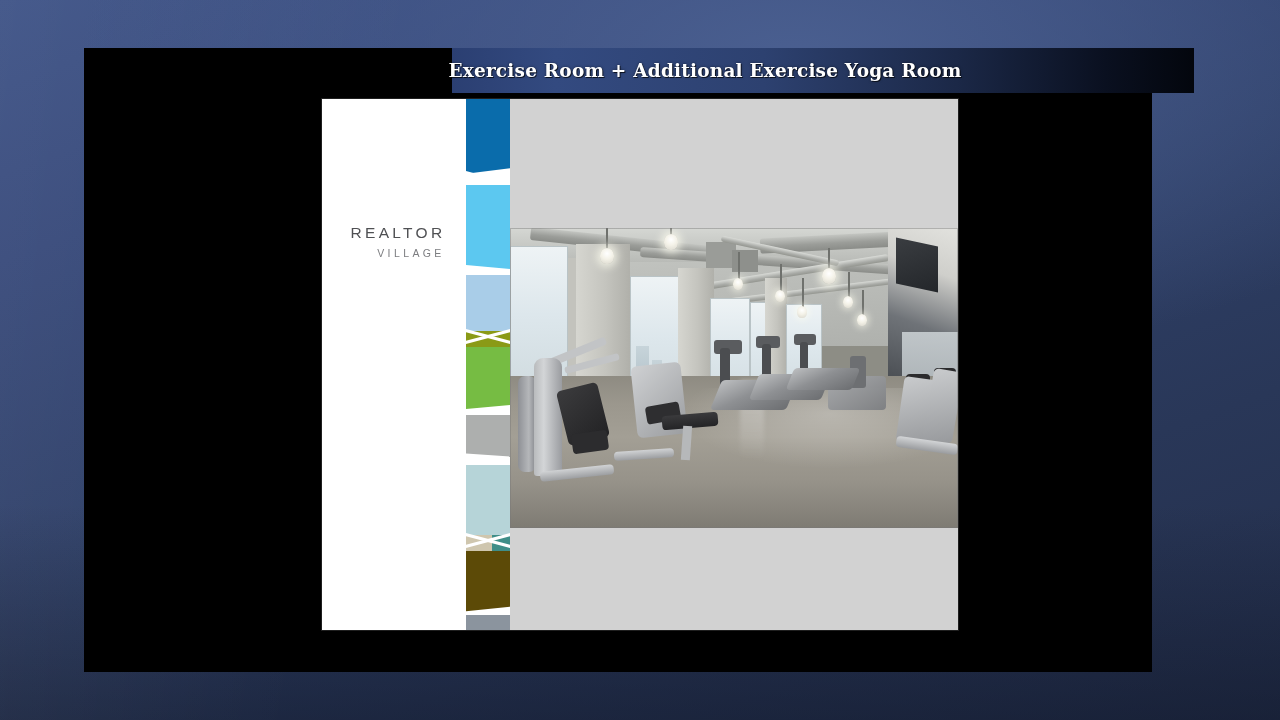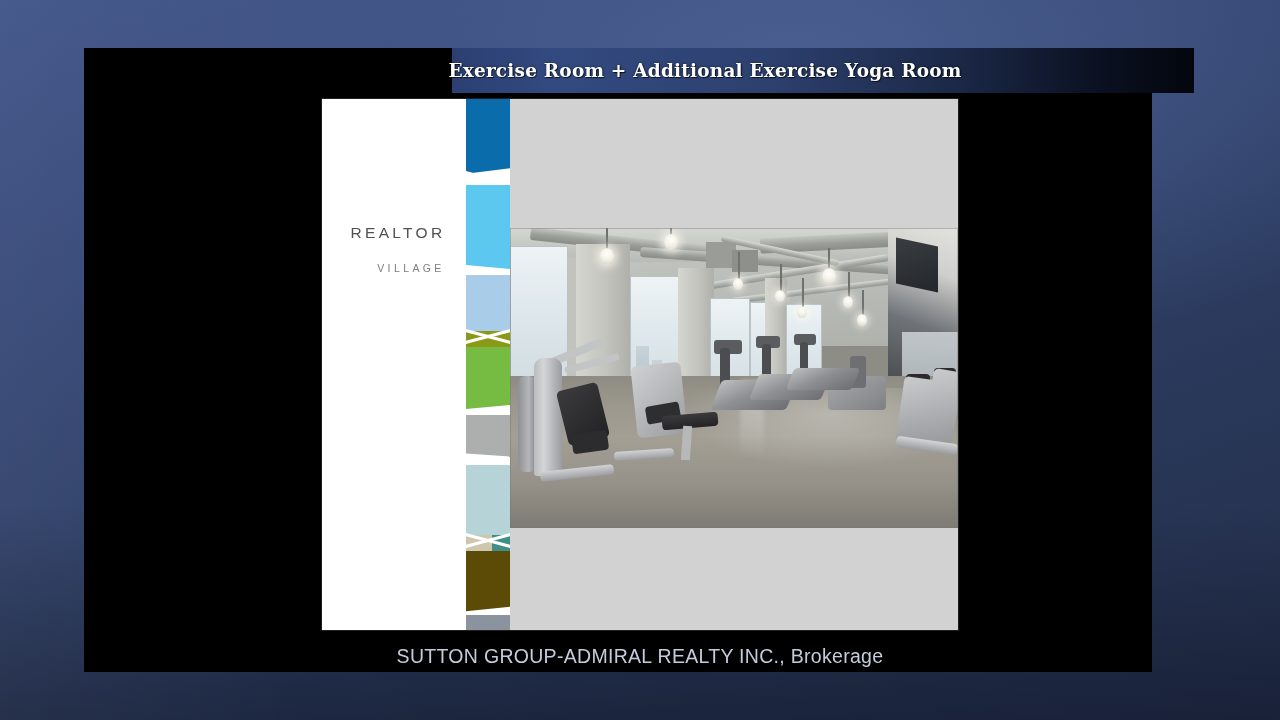--- a/index.html
+++ b/index.html
@@ -97,21 +97,21 @@
   }
   .brand-logo .bl-main {
     display: block;
     font-size: 15.5px;
     letter-spacing: 3.3px;
     font-weight: 400;
     color: #4f5053;
   }
   .brand-logo .bl-sub {
     display: block;
-    margin-top: 22px;
+    margin-top: 7px;
     margin-left: 26px;
     font-size: 10.5px;
     letter-spacing: 3.4px;
     color: #7c7d80;
   }
 
   
   .stripe {
     position: absolute;
     left: 144px;
@@ -553,17 +553,14 @@
       <div class="ph eq er-dark erd-1"></div>
       <div class="ph eq eq-right er-1"></div>
       <div class="ph eq er-dark erd-2"></div>
       <div class="ph eq eq-right er-2"></div>
       <div class="ph eq er-base"></div>
     </div>
     <div class="photo-frame"></div>
   </div>
 
 
-  <div class="footer-text">
-    <span class="fb">SUTTON GROUP-ADMIRAL REALTY INC., Brokerage</span>
-  </div>
 
 </div>
 
 </body></html>

